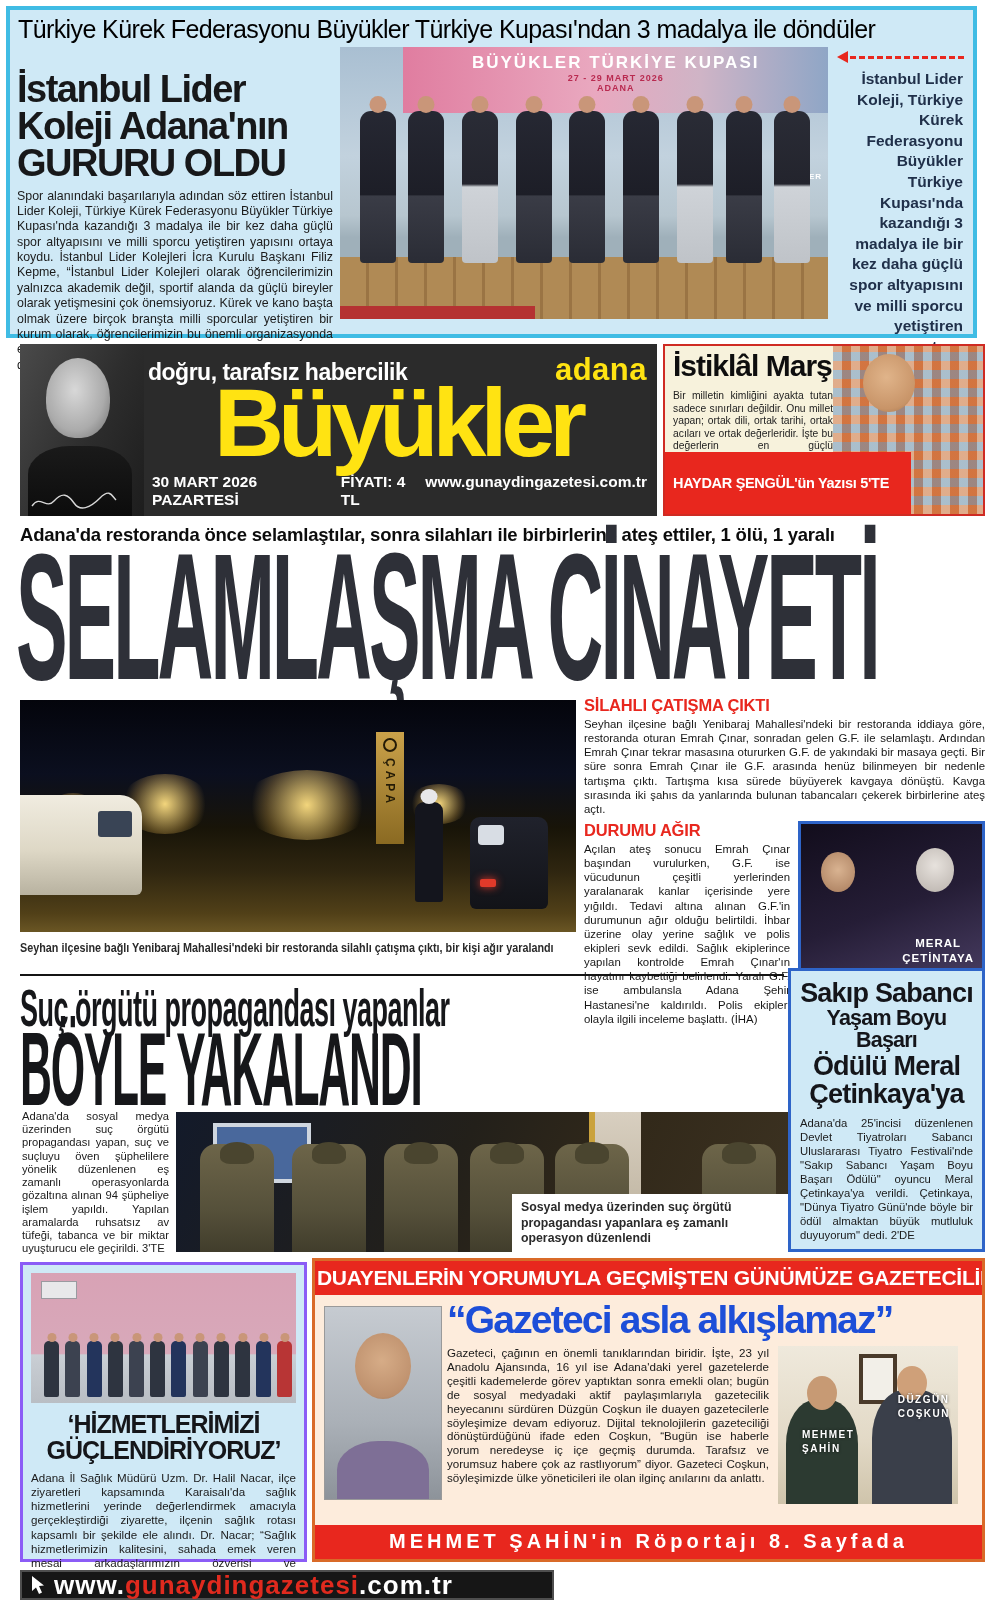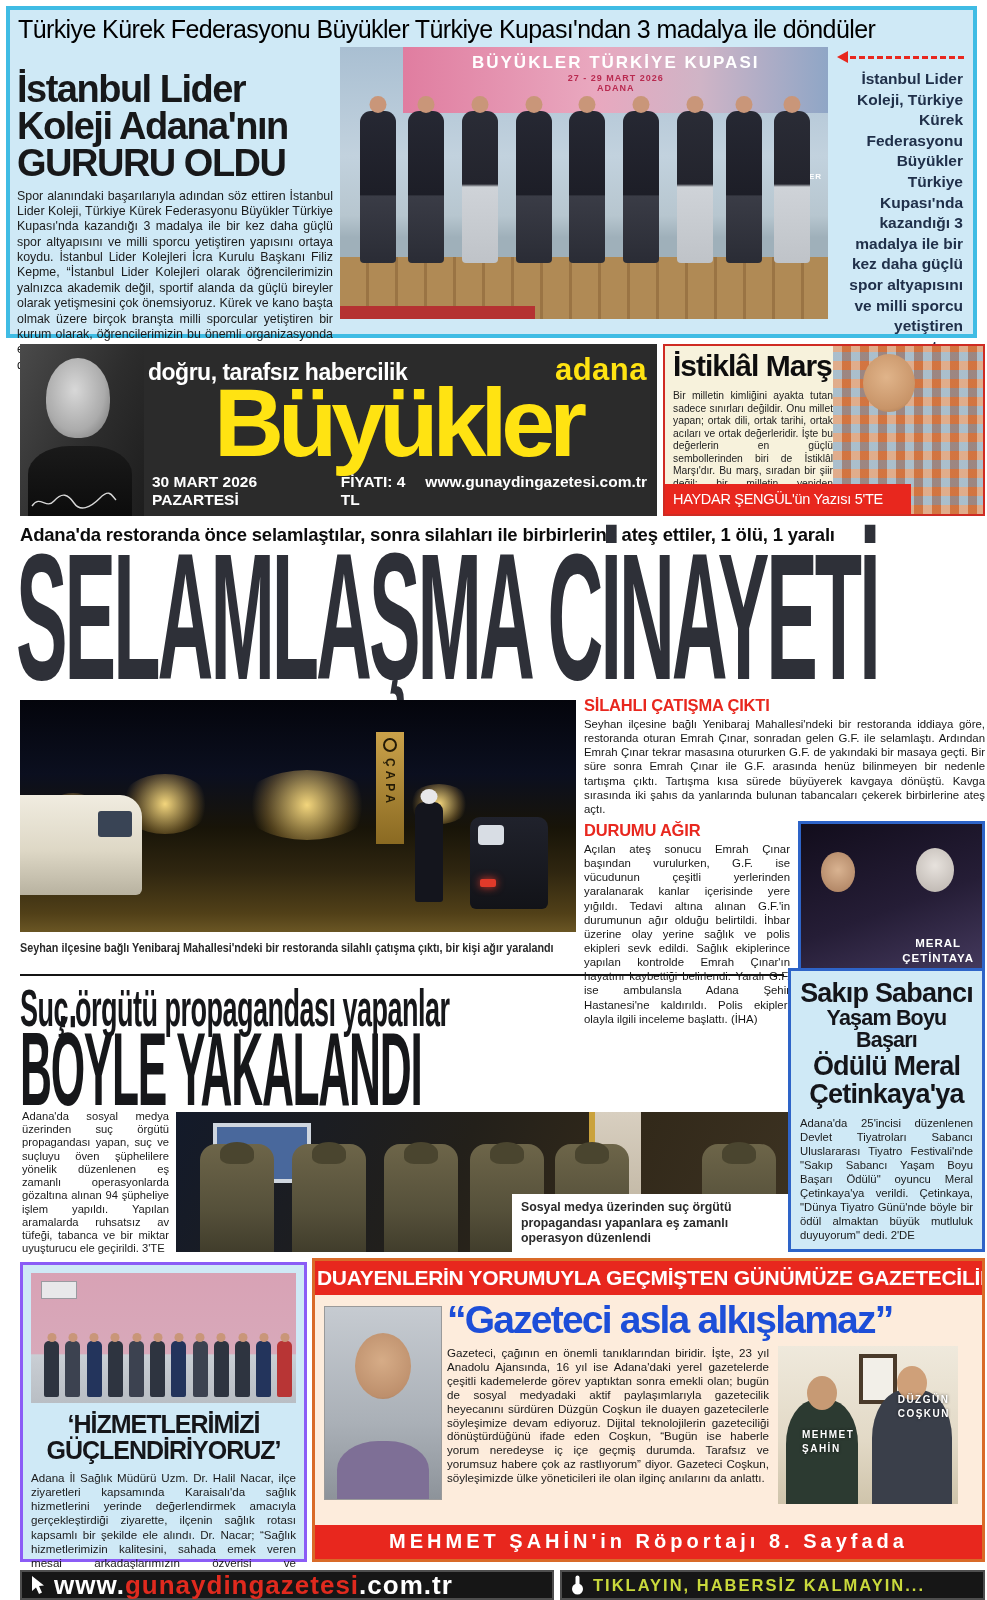--- a/index.html
+++ b/index.html
@@ -62,21 +62,21 @@
   .istiklal{left:663px;top:344px;width:322px;height:172px;background:#f7f2dc;
       border:2px solid #cf2b23;box-sizing:border-box;overflow:hidden;}
   .ist-title{font-size:30px;font-weight:bold;color:#0e0e0e;letter-spacing:-1px;padding:3px 0 0 8px;}
   .ist-body{position:absolute;left:8px;top:44px;width:160px;font-size:10.3px;line-height:1.22;color:#222;}
   .ist-photo{position:absolute;right:0;top:0;bottom:0;width:150px;
       background:repeating-linear-gradient(0deg,rgba(215,110,55,0.45) 0 9px,rgba(95,150,200,0.45) 9px 18px),
                  repeating-linear-gradient(90deg,#e8e0d0 0 9px,#cf7a48 9px 18px);}
   .ist-photo::before{content:'';position:absolute;left:30px;top:8px;width:52px;height:58px;border-radius:50%;
       background:radial-gradient(circle at 45% 40%,#e0b48a 0%,#c89468 70%,#9c6f48 100%);}
   .ist-footer{position:absolute;left:0;bottom:0;width:230px;background:#e8271e;color:#fff;
-      font-weight:normal;font-size:14.5px;padding:7px 8px;letter-spacing:-0.3px;}
+      font-weight:bold;font-size:14.5px;padding:23px 8px;letter-spacing:-0.3px;}
 
   
   .lead-kicker{left:20px;top:524px;width:950px;font-size:18.5px;font-weight:bold;color:#0c0c0c;
       letter-spacing:-0.2px;white-space:nowrap;}
   .lead-headline{left:16px;top:545px;width:960px;height:145px;}
   .lead-headline span{display:inline-block;font-size:180px;font-weight:bold;color:#2e3038;
       letter-spacing:-7px;line-height:0.8;white-space:nowrap;transform:scaleX(0.43);transform-origin:left top;}
 
   .crime-photo{left:20px;top:700px;width:556px;height:232px;overflow:hidden;
       background:linear-gradient(180deg,#04050c 0%,#0b0f1f 32%,#181408 55%,#2f2610 74%,#514018 92%,#6a5624 100%);}
@@ -384,21 +384,14 @@
   </div>
 
   <div class="abs footer-bar fb-left">
     <svg class="icon-svg" width="16" height="20" viewBox="0 0 16 20">
       <path d="M2 1 L2 16 L6 12.5 L9 19 L12 17.5 L9 11 L14 10.5 Z" fill="#ffffff"></path>
     </svg>
     <span class="site">
       <span class="w">www.</span><span class="r">gunaydingazetesi</span><span class="w">.com.tr</span>
     </span>
   </div>
-  <div class="abs footer-bar fb-right">
-    <svg class="icon-svg" width="15" height="20" viewBox="0 0 15 20">
-      <rect x="5.5" y="0.5" width="4" height="11" rx="2" fill="#ffffff"></rect>
-      <circle cx="7.5" cy="14" r="5.5" fill="#ffffff"></circle>
-    </svg>
-    <span class="txt">TIKLAYIN, HABERSİZ KALMAYIN...</span>
-  </div>
 
 </div>
 
 </body></html>

